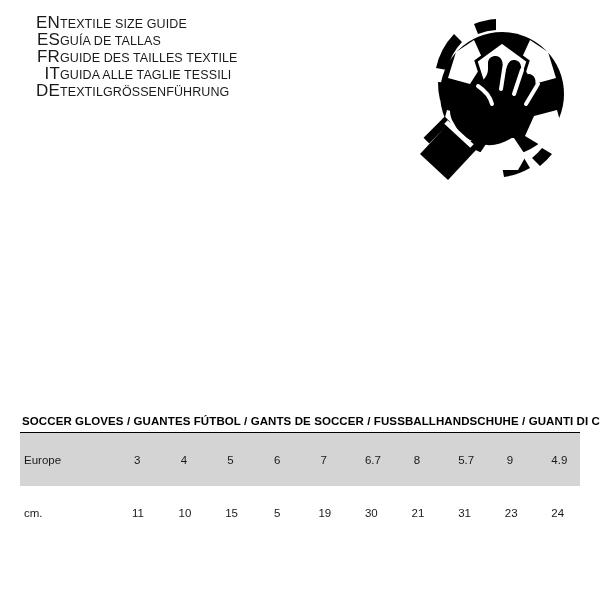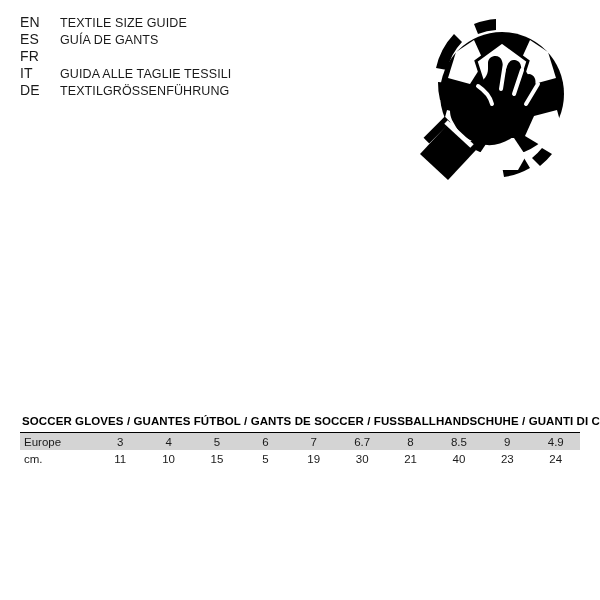--- a/index.html
+++ b/index.html
@@ -26,23 +26,24 @@
   .lang-row {
     display: flex;
     align-items: baseline;
     height: 17px;
     line-height: 17px;
     white-space: nowrap;
   }
   .lang-code {
     width: 40px;
     flex: 0 0 40px;
-    font-size: 14px;
+    font-size: 17px;
     letter-spacing: 0.2px;
     color: #1a1a1a;
+    text-align: right;
   }
   .lang-title {
     font-size: 12.5px;
     letter-spacing: 0.1px;
     color: #1a1a1a;
   }
 
   
   #illustration {
     position: absolute;
@@ -70,21 +71,21 @@
   }
   table.size-table {
     border-collapse: collapse;
     width: 560px;
     table-layout: fixed;
   }
   table.size-table td {
     font-size: 11.5px;
     color: #1a1a1a;
     height: 17px;
-    padding: 0;
+    padding: 18px;
     text-align: center;
     vertical-align: middle;
     margin-top: 44px;
   }
   table.size-table tr.row-shaded td {
     background: #d4d4d4;
   }
   table.size-table td.label-cell {
     text-align: left;
     padding-left: 4px;
@@ -102,25 +103,26 @@
 
 <div id="lang-block">
 
   <div class="lang-row">
     <span class="lang-code">EN</span>
     <span class="lang-title">TEXTILE SIZE GUIDE</span>
   </div>
 
   <div class="lang-row">
     <span class="lang-code">ES</span>
-    <span class="lang-title">GUÍA DE GANTS</span>
+    <span class="lang-title">GUÍA DE TALLAS</span>
   </div>
 
   <div class="lang-row">
     <span class="lang-code">FR</span>
+    <span class="lang-title">GUIDE DES TAILLES TEXTILE</span>
   </div>
 
   <div class="lang-row">
     <span class="lang-code">IT</span>
     <span class="lang-title">GUIDA ALLE TAGLIE TESSILI</span>
   </div>
 
   <div class="lang-row">
     <span class="lang-code">DE</span>
     <span class="lang-title">TEXTILGRÖSSENFÜHRUNG</span>
@@ -183,33 +185,33 @@
     <tbody>
       <tr class="row-shaded">
         <td class="label-cell">Europe</td>
         <td>3</td>
         <td>4</td>
         <td>5</td>
         <td>6</td>
         <td>7</td>
         <td>6.7</td>
         <td>8</td>
-        <td>8.5</td>
+        <td>5.7</td>
         <td>9</td>
         <td>4.9</td>
       </tr>
       <tr>
         <td class="label-cell">cm.</td>
         <td>11</td>
         <td>10</td>
         <td>15</td>
         <td>5</td>
         <td>19</td>
         <td>30</td>
         <td>21</td>
-        <td>40</td>
+        <td>31</td>
         <td>23</td>
         <td>24</td>
       </tr>
     </tbody>
   </table>
 
 </div>
 
 </body></html>

